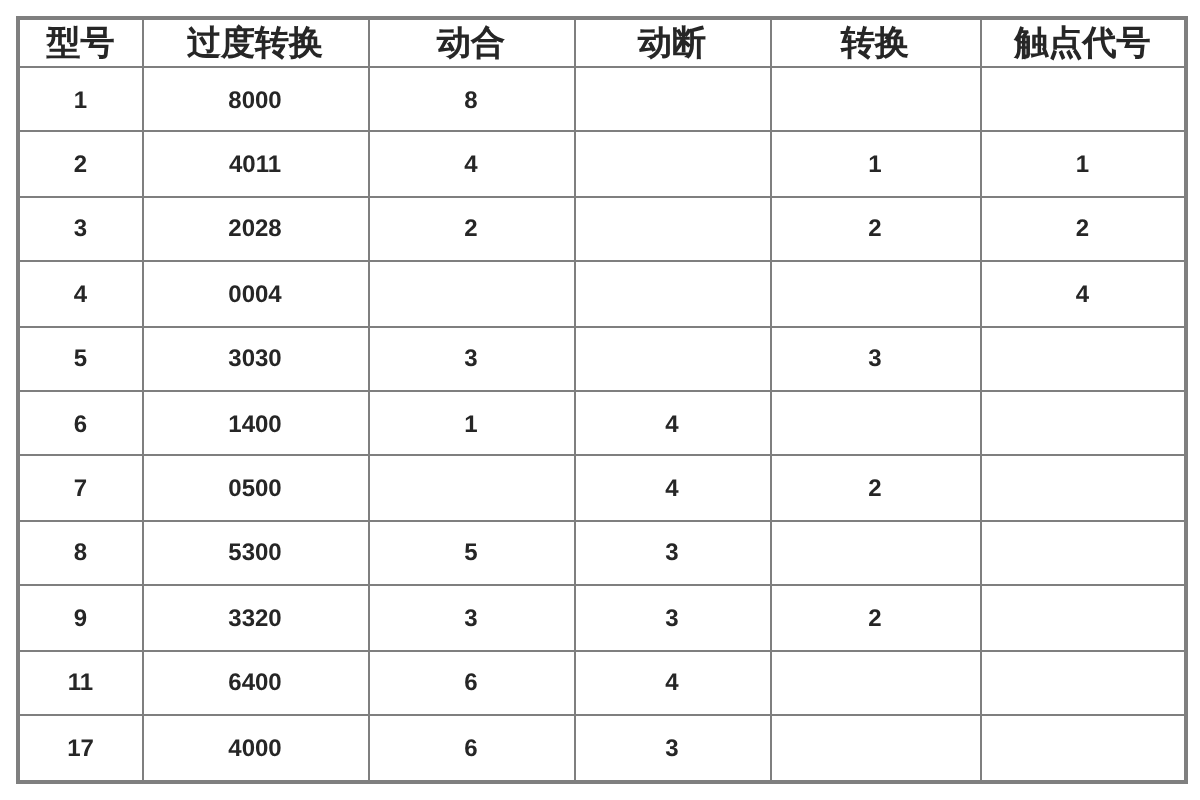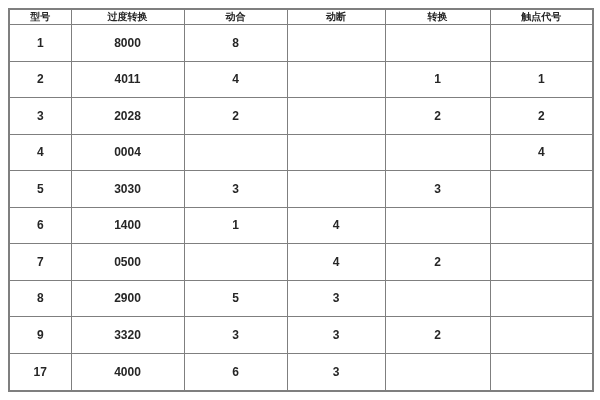--- a/index.html
+++ b/index.html
@@ -28,21 +28,21 @@
     text-align: center;
     vertical-align: middle;
     padding: 0;
     font-size: 12px;
     font-weight: bold;
     color: #262626;
     overflow: hidden;
     white-space: nowrap;
   }
   table.contact-table th {
-    font-size: 10px;
+    font-size: 17px;
     background: #ffffff;
   }
 </style>
 </head>
 <body>
 
 <div class="page">
   <table class="contact-table">
     <colgroup>
       <col style="width:62px">
@@ -114,32 +114,40 @@
         <tr>
           <td>7</td>
           <td>0500</td>
           <td></td>
           <td>4</td>
           <td>2</td>
           <td></td>
         </tr>
         <tr>
           <td>8</td>
-          <td>2900</td>
+          <td>5300</td>
           <td>5</td>
           <td>3</td>
           <td></td>
           <td></td>
         </tr>
         <tr>
           <td>9</td>
           <td>3320</td>
           <td>3</td>
           <td>3</td>
           <td>2</td>
+          <td></td>
+        </tr>
+        <tr>
+          <td>11</td>
+          <td>6400</td>
+          <td>6</td>
+          <td>4</td>
+          <td></td>
           <td></td>
         </tr>
         <tr>
           <td>17</td>
           <td>4000</td>
           <td>6</td>
           <td>3</td>
           <td></td>
           <td></td>
         </tr>

